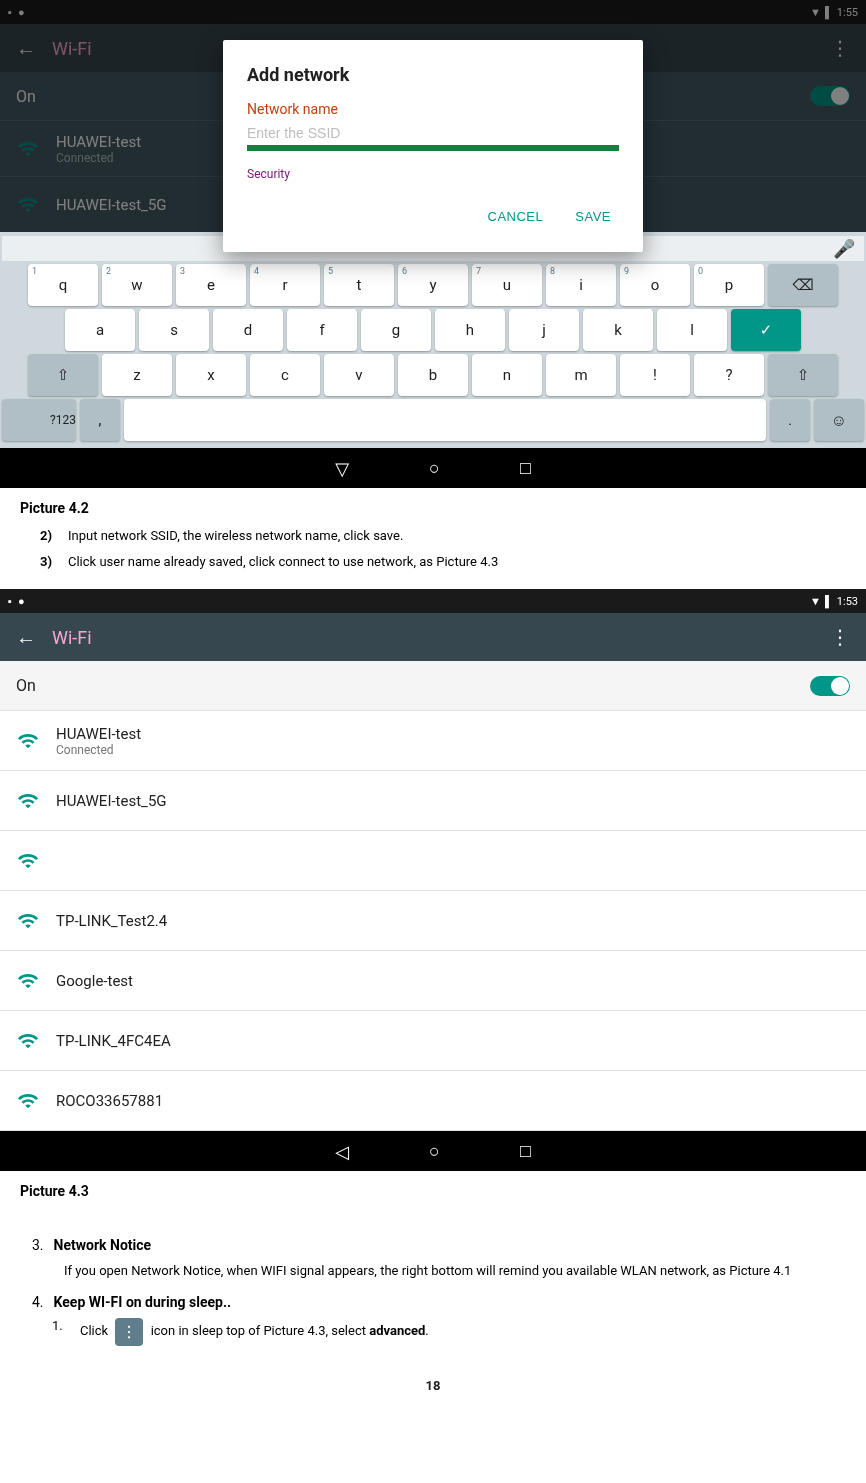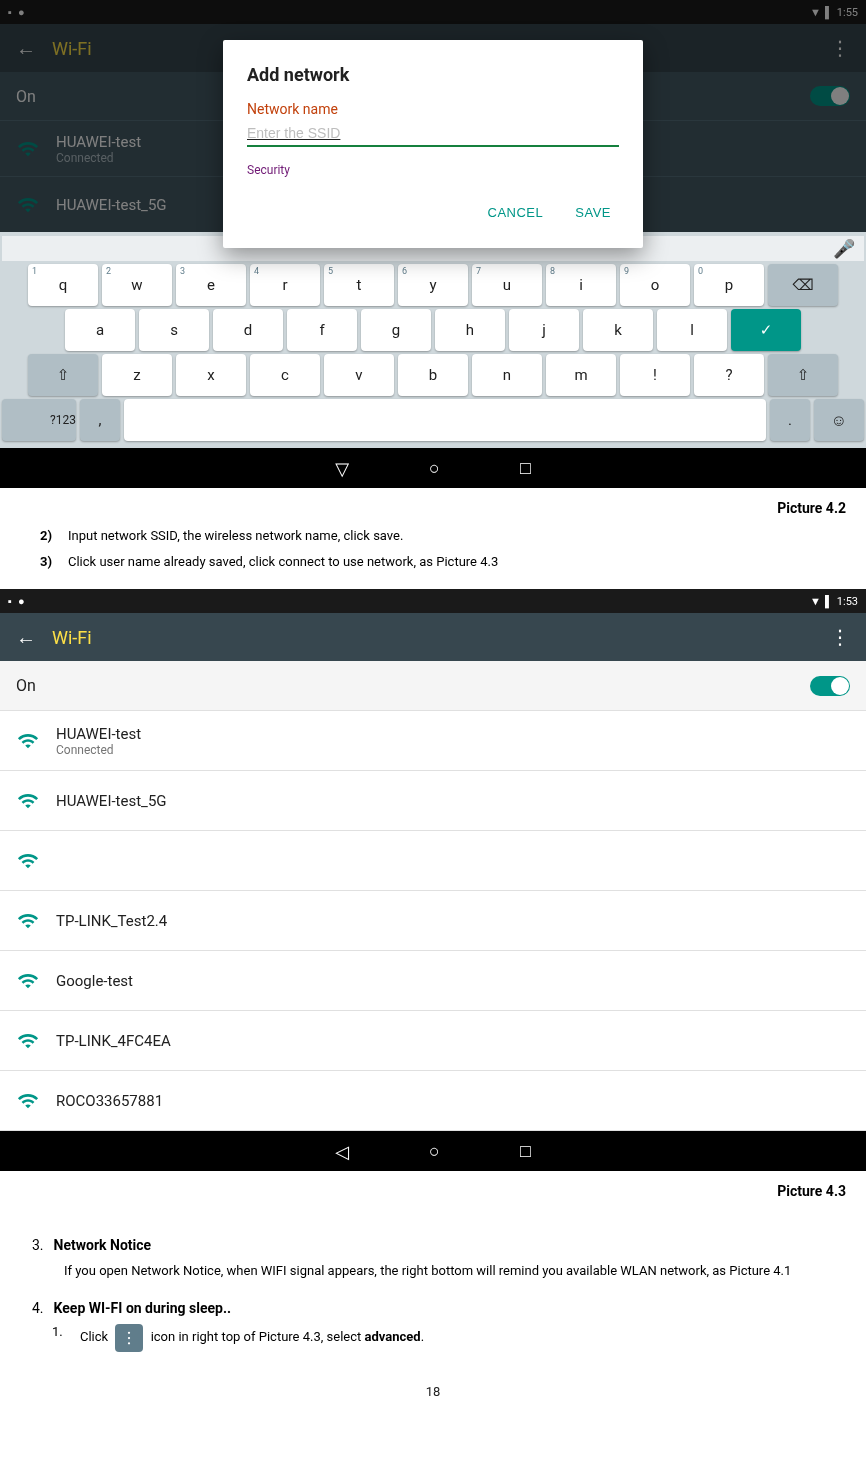--- a/index.html
+++ b/index.html
@@ -37,21 +37,21 @@
 
     
     .app-bar {
       height: 48px;
       background: #37474f;
       display: flex;
       align-items: center;
       padding: 0 16px;
       gap: 16px;
     }
-    .app-bar-title { color: #fde047; font-size: 18px; font-weight: 400; flex: 1; }
+    .app-bar-title { color: #f9a8d4; font-size: 18px; font-weight: 400; flex: 1; }
     .back-arrow { color: #fff; font-size: 20px; cursor: pointer; }
     .menu-dots { color: #fff; font-size: 20px; cursor: pointer; }
 
     
     .wifi-on-row {
       height: 48px;
       background: #455a64;
       display: flex;
       align-items: center;
       padding: 0 16px;
@@ -110,28 +110,27 @@
       width: 420px;
       border-radius: 2px;
       padding: 24px;
       box-shadow: 0 8px 24px rgba(0,0,0,0.4);
     }
     .modal-title { font-size: 18px; font-weight: 700; color: #212121; margin-bottom: 16px; }
     .modal-label { font-size: 14px; color: #c2410c; margin-bottom: 4px; }
     .modal-input {
       width: 100%;
       border: none;
-      border-bottom: 2px solid #15803d;
+      border-bottom: 6px solid #15803d;
       outline: none;
       font-size: 14px;
       padding: 4px 0;
       margin-bottom: 16px;
       color: #212121;
       background: transparent;
-      text-decoration: underline;
     }
     .modal-input::placeholder { color: #bdbdbd; }
     .modal-security { font-size: 12px; color: #701a75; margin-bottom: 24px; }
     .modal-actions { display: flex; justify-content: flex-end; gap: 16px; }
     .modal-btn {
       font-size: 13px; font-weight: 500;
       text-transform: uppercase;
       letter-spacing: 0.5px;
       border: none; background: transparent;
       cursor: pointer; padding: 4px 8px;
@@ -197,21 +196,21 @@
       gap: 80px;
     }
     .nav-btn { font-size: 18px; color: #fff; }
 
     
     .caption-section {
       background: #fff;
       padding: 12px 20px;
     }
     .caption-title {
-      text-align: right;
+      text-align: left;
       font-weight: bold;
       font-size: 14px;
       margin-bottom: 10px;
     }
     .caption-list {
       list-style: none;
       padding-left: 20px;
     }
     .caption-list li {
       margin-bottom: 6px;
@@ -262,21 +261,21 @@
       display: flex;
       gap: 10px;
       margin-bottom: 8px;
     }
     .section-num { font-size: 14px; }
     .section-heading { font-size: 14px; font-weight: bold; }
     .section-body {
       padding-left: 32px;
       font-size: 13px;
       line-height: 1.6;
-      margin-bottom: 18px;
+      margin-bottom: 12px;
     }
     .section-body p { margin-bottom: 4px; }
 
     .numbered-item {
       display: flex;
       gap: 8px;
       margin-bottom: 8px;
       padding-left: 20px;
     }
     .numbered-item .num { font-size: 13px; min-width: 20px; }
@@ -294,20 +293,21 @@
       vertical-align: middle;
     }
     .inline-icon svg { width: 18px; height: 18px; fill: #fff; }
 
     
     .page-number {
       text-align: center;
       font-size: 13px;
       padding: 8px;
       color: #212121;
+      font-weight: bold;
     }
 
     
     .app-bar-43 {
       height: 48px;
       background: #37474f;
       display: flex;
       align-items: center;
       padding: 0 16px;
       gap: 16px;
@@ -597,20 +597,20 @@
     <span class="num">1.</span>
     <span class="text-content">
       <span>Click</span>
       <span class="inline-icon">
         <svg viewBox="0 0 24 24" fill="#fff">
             <circle cx="12" cy="5" r="1.5"></circle>
             <circle cx="12" cy="12" r="1.5"></circle>
             <circle cx="12" cy="19" r="1.5"></circle>
           </svg>
       </span>
-      <span>icon in right top of Picture 4.3, select</span>
+      <span>icon in sleep top of Picture 4.3, select</span>
       <strong>advanced</strong><span>.</span>
     </span>
   </div>
 
 </div>
 
 <div class="page-number">18</div>
 
 </body></html>

